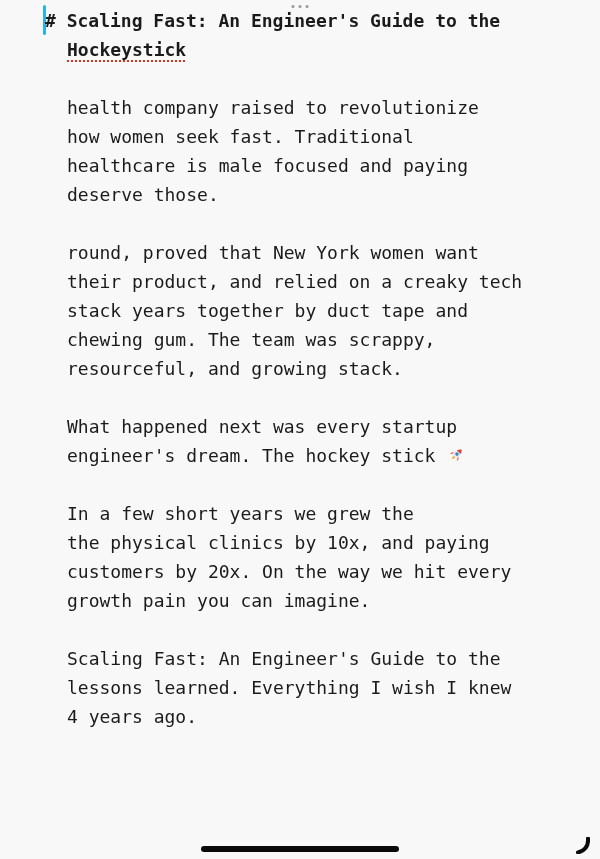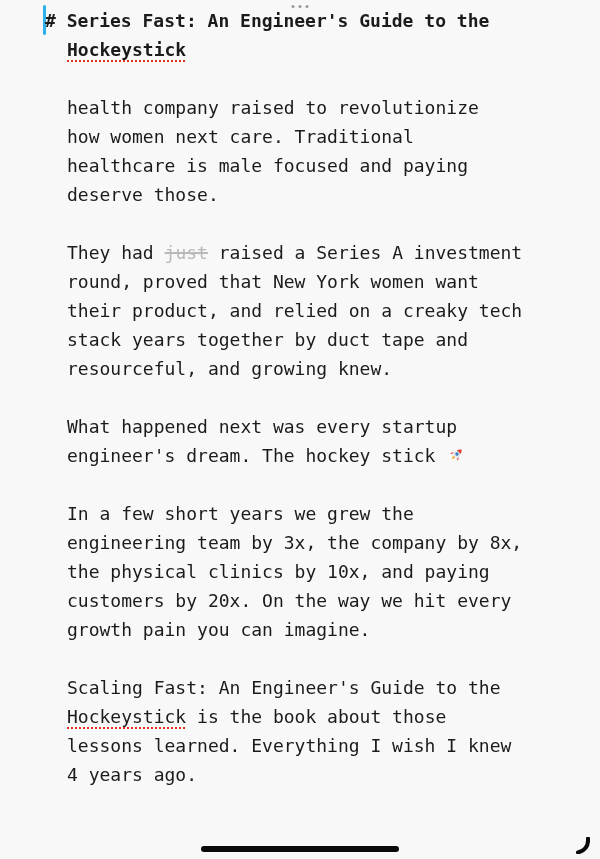--- a/index.html
+++ b/index.html
@@ -63,59 +63,57 @@
 <div class="grabber">
   <span class="dot"></span>
   <span class="dot"></span>
   <span class="dot"></span>
 </div>
 
 <div class="caret"></div>
 
 <div class="editor">
     <div class="block block-heading">
-      <div class="line"><span class="seg bold"># Series Fast: An Engineer's Guide to the</span></div>
+      <div class="line"><span class="seg bold"># Scaling Fast: An Engineer's Guide to the</span></div>
       <div class="line"><span class="seg bold misspelled">Hockeystick</span></div>
     </div>
     <div class="block block-paragraph-1">
       <div class="line"><span class="seg">health company raised to revolutionize</span></div>
-      <div class="line"><span class="seg">how women next care. Traditional</span></div>
+      <div class="line"><span class="seg">how women seek fast. Traditional</span></div>
       <div class="line"><span class="seg">healthcare is male focused and paying</span></div>
       <div class="line"><span class="seg">deserve those.</span></div>
     </div>
     <div class="block block-paragraph-2">
-      <div class="line"><span class="seg">They had </span><span class="seg strike">just</span><span class="seg"> raised a Series A investment</span></div>
       <div class="line"><span class="seg">round, proved that New York women want</span></div>
       <div class="line"><span class="seg">their product, and relied on a creaky tech</span></div>
       <div class="line"><span class="seg">stack years together by duct tape and</span></div>
-      <div class="line"><span class="seg">resourceful, and growing knew.</span></div>
+      <div class="line"><span class="seg">chewing gum. The team was scrappy,</span></div>
+      <div class="line"><span class="seg">resourceful, and growing stack.</span></div>
     </div>
     <div class="block block-paragraph-3">
       <div class="line"><span class="seg">What happened next was every startup</span></div>
       <div class="line"><span class="seg">engineer's dream. The hockey stick </span><span class="seg emoji" title="🚀"><svg viewBox="0 0 16 16" aria-hidden="true">
             <g transform="rotate(45 8 8)">
               <path d="M8 .8C10.2 2.6 11 5.4 11 8.3L11 9.2 5 9.2 5 8.3C5 5.4 5.8 2.6 8 .8Z" fill="#e3e7ea"></path>
               <path d="M8 .8C9 1.6 9.8 2.7 10.3 4L5.7 4C6.2 2.7 7 1.6 8 .8Z" fill="#e03a2f"></path>
               <circle cx="8" cy="6.2" r="1.4" fill="#3b82c4"></circle>
               <path d="M5 6.8 3.4 10 5 9.2Z" fill="#e03a2f"></path>
               <path d="M11 6.8 12.6 10 11 9.2Z" fill="#e03a2f"></path>
               <path d="M6.8 9.4 9.2 9.4 8 12.6Z" fill="#f6a623"></path>
             </g>
           </svg></span></div>
     </div>
     <div class="block block-paragraph-4">
       <div class="line"><span class="seg">In a few short years we grew the</span></div>
-      <div class="line"><span class="seg">engineering team by 3x, the company by 8x,</span></div>
       <div class="line"><span class="seg">the physical clinics by 10x, and paying</span></div>
       <div class="line"><span class="seg">customers by 20x. On the way we hit every</span></div>
       <div class="line"><span class="seg">growth pain you can imagine.</span></div>
     </div>
     <div class="block block-paragraph-5">
       <div class="line"><span class="seg">Scaling Fast: An Engineer's Guide to the</span></div>
-      <div class="line"><span class="seg misspelled">Hockeystick</span><span class="seg"> is the book about those</span></div>
       <div class="line"><span class="seg">lessons learned. Everything I wish I knew</span></div>
       <div class="line"><span class="seg">4 years ago.</span></div>
     </div>
   </div>
 
 <div class="pen-tip">
   <svg viewBox="0 0 14 17" width="14" height="17" aria-hidden="true">
     <path d="M12 1.5 C12.5 8 9.5 13.5 2 15.5" fill="none" stroke="#0a0a0a" stroke-width="4" stroke-linecap="round"></path>
   </svg>
 </div>

